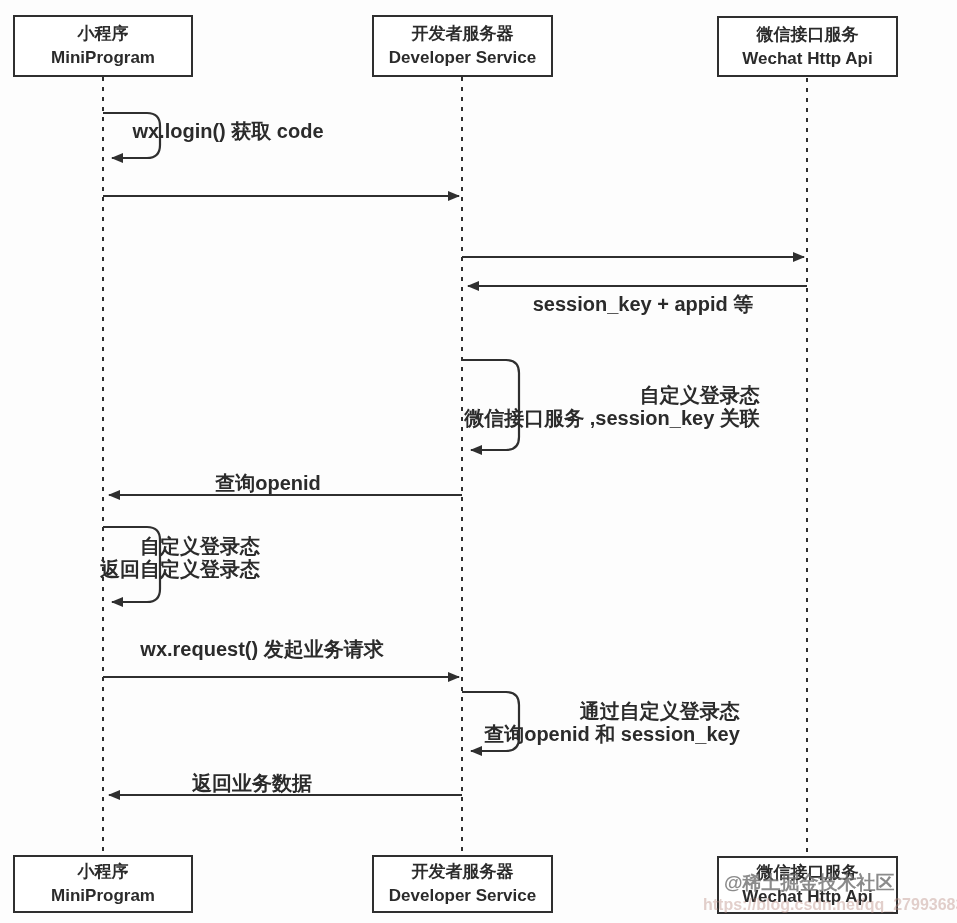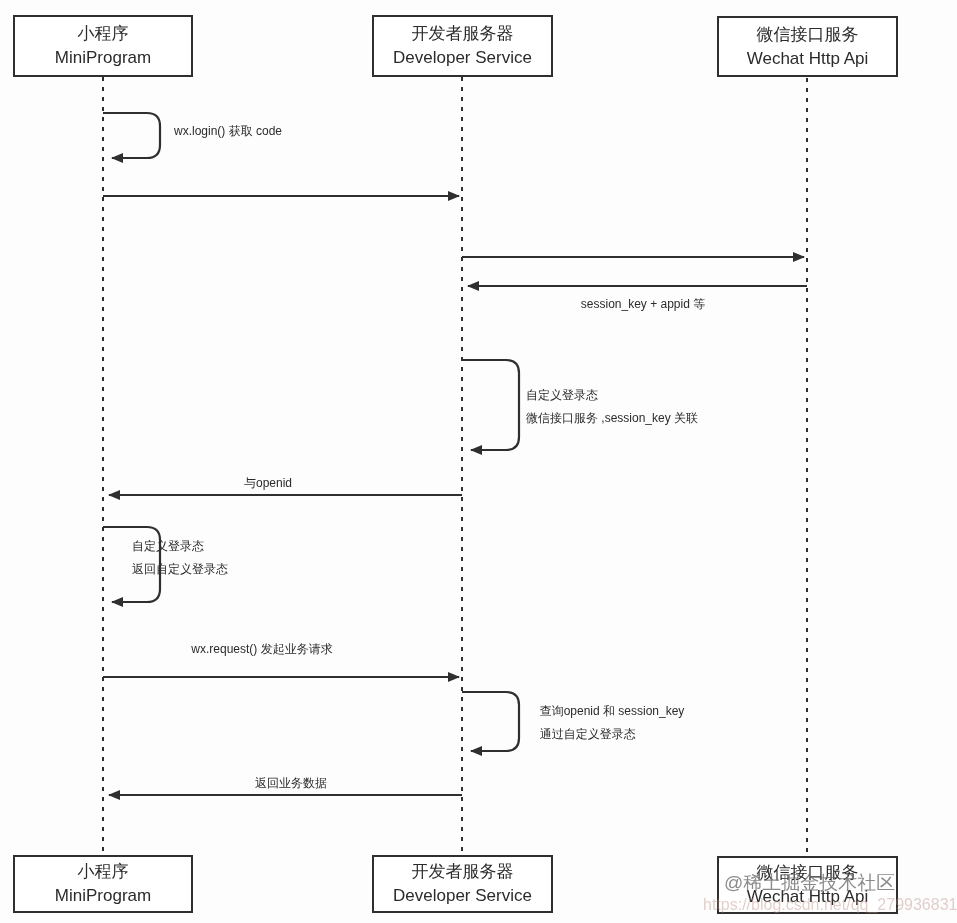--- a/index.html
+++ b/index.html
@@ -6,40 +6,41 @@
   body{
     font-family:"Liberation Sans","DejaVu Sans",sans-serif;
     background:#ffffff;
   }
   .canvas{
     position:relative;
     width:957px;height:923px;
     background:#fdfdfd;
     overflow:hidden;
     color:#2b2b2b;
+    font-weight:bold;
   }
   .layer{position:absolute;left:0;top:0;width:957px;height:923px;}
   .actor-box{
     position:absolute;
     box-sizing:border-box;
     border:2px solid #2f2f2f;
     background:#ffffff;
     display:flex;flex-direction:column;
     align-items:center;justify-content:center;
     text-align:center;
     font-size:17px;line-height:24px;
     color:#2b2b2b;
     z-index:2;
   }
   .msg{
     position:absolute;
     transform:translate(-50%,-50%);
     white-space:nowrap;
-    text-align:left;
-    font-size:12px;
+    text-align:right;
+    font-size:20px;
     line-height:23px;
     color:#2b2b2b;
     z-index:3;
   }
   .watermark{
     position:absolute;
     z-index:4;
     white-space:nowrap;
     pointer-events:none;
   }
@@ -127,37 +128,37 @@
   <div class="msg" style="left:643px;top:304px;">
     <div>session_key + appid 等</div>
   </div>
 
   <div class="msg" style="left:612px;top:407px;">
     <div>自定义登录态</div>
     <div>微信接口服务 ,session_key 关联</div>
   </div>
 
   <div class="msg" style="left:268px;top:483px;">
-    <div>与openid</div>
+    <div>查询openid</div>
   </div>
 
   <div class="msg" style="left:180px;top:558px;">
     <div>自定义登录态</div>
     <div>返回自定义登录态</div>
   </div>
 
   <div class="msg" style="left:262px;top:649px;">
     <div>wx.request() 发起业务请求</div>
   </div>
 
   <div class="msg" style="left:612px;top:723px;">
+    <div>通过自定义登录态</div>
     <div>查询openid 和 session_key</div>
-    <div>通过自定义登录态</div>
   </div>
 
-  <div class="msg" style="left:252px;top:783px;margin-left:39px;">
+  <div class="msg" style="left:252px;top:783px;">
     <div>返回业务数据</div>
   </div>
 
   <div class="watermark wm-community">@稀土掘金技术社区</div>
   <div class="watermark wm-url">https://blog.csdn.net/qq_2799368314</div>
 
 </div>
 
 </body></html>

